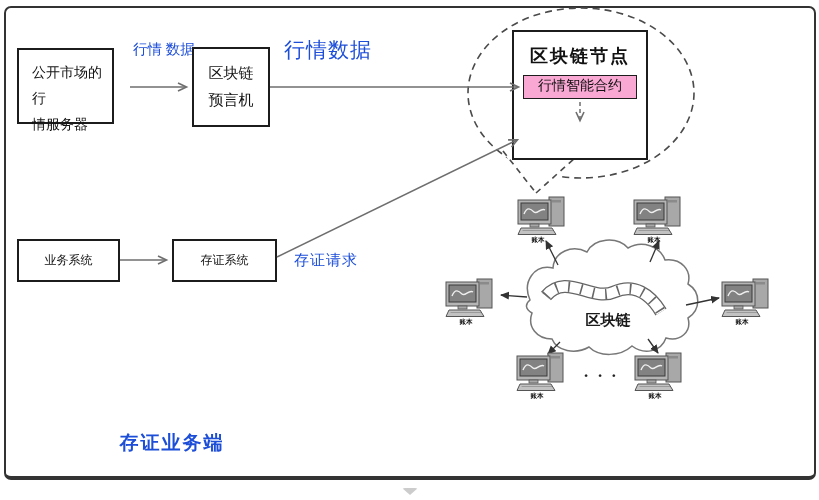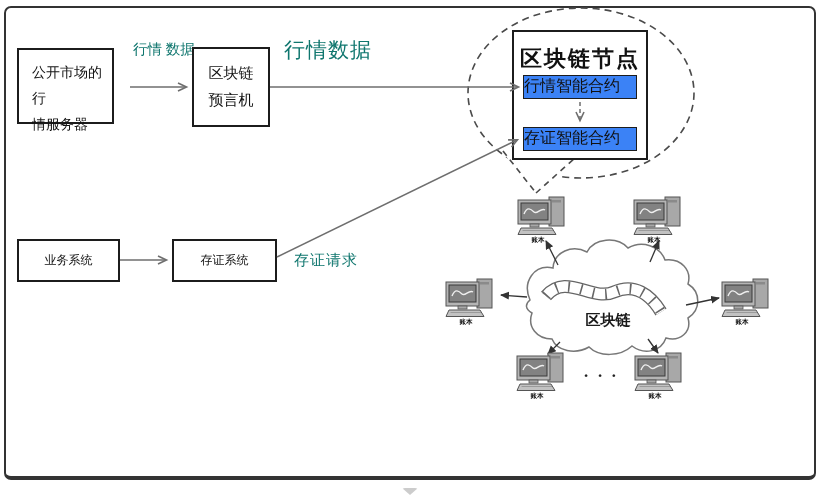--- a/index.html
+++ b/index.html
@@ -4,34 +4,34 @@
 <style>
   html,body{margin:0;padding:0;background:#fff;}
   .stage{position:relative;width:819px;height:500px;background:#fff;overflow:hidden;
          font-family:"Liberation Serif",serif;}
   .frame{position:absolute;left:4px;top:6px;width:808px;height:468px;
          border:2px solid #333;border-bottom-width:4px;border-radius:7px;background:#fff;z-index:0;}
   svg.layer{position:absolute;left:0;top:0;z-index:1;pointer-events:none;}
   svg.fg{z-index:3;}
   .box{position:absolute;border:2px solid #1c1c1c;background:#fff;box-sizing:border-box;
        color:#111;z-index:2;}
-  .lbl{position:absolute;color:#0f766e;white-space:nowrap;z-index:2;}
+  .lbl{position:absolute;color:#1d4ed8;white-space:nowrap;z-index:2;}
   .box .ln{display:block;}
   .market{left:17px;top:48px;width:97px;height:76px;padding:10px 0 0 13px;font-size:14px;line-height:26px;}
   .oracle{left:192px;top:47px;width:78px;height:80px;text-align:center;padding-top:11px;font-size:15px;line-height:27px;}
   .stacked{left:133px;top:35px;width:52px;text-align:center;font-size:14.5px;line-height:29px;}
   .quotedata{left:284px;top:36px;font-size:21px;letter-spacing:1px;}
   .business{left:17px;top:239px;width:103px;height:43px;text-align:center;font-size:12px;line-height:38px;}
   .evidence{left:172px;top:239px;width:105px;height:43px;text-align:center;font-size:12px;line-height:38px;}
   .evreq{left:294px;top:251px;font-size:15px;letter-spacing:1px;}
   .nodebox{left:512px;top:30px;width:136px;height:130px;}
-  .nodetitle{position:absolute;left:0;top:12px;width:100%;text-align:center;font-size:22px;
+  .nodetitle{position:absolute;left:0;top:12px;width:100%;text-align:center;font-size:18px;
              font-weight:600;letter-spacing:2px;color:#111;}
   .contract{position:absolute;left:9px;width:114px;height:24px;border:1.5px solid #1c1c1c;
-            box-sizing:border-box;text-align:left;font-size:16px;line-height:20px;background:#3b82f6;color:#111;}
+            box-sizing:border-box;text-align:center;font-size:14px;line-height:20px;background:#f9a8d4;color:#111;}
   .contract.c1{top:43px;}
   .contract.c2{top:95px;}
   .caption{font-size:19px;font-weight:bold;letter-spacing:2px;text-align:center;}
   .capL{left:92px;top:430px;width:160px;}
   .capR{left:468px;top:430px;width:165px;}
   .chevron{position:absolute;left:402px;top:488px;width:0;height:0;z-index:2;
            border-left:8px solid transparent;border-right:8px solid transparent;
            border-top:7px solid #ccc;border-radius:3px;}
 </style>
 </head>
@@ -136,27 +136,27 @@
   <div class="box oracle">
     <span class="ln">区块链</span>
     <span class="ln">预言机</span>
   </div>
 
   <div class="lbl quotedata">行情数据</div>
 
   <div class="box nodebox">
     <div class="nodetitle">区块链节点</div>
     <div class="contract c1">行情智能合约</div>
-    <div class="contract c2">存证智能合约</div>
   </div>
 
   <div class="box business">业务系统</div>
   <div class="box evidence">存证系统</div>
   <div class="lbl evreq">存证请求</div>
 
+  <div class="lbl caption capL">存证业务端</div>
 
   <div class="chevron"></div>
 
   <svg class="layer fg" width="819" height="500" viewBox="0 0 819 500">
     <defs>
       <marker id="vopen" markerUnits="userSpaceOnUse" markerWidth="12" markerHeight="12" refX="9.5" refY="5.5" orient="auto">
         <path d="M1.5,1.5 L10,5.5 L1.5,9.5" fill="none" stroke="#6e6e6e" stroke-width="1.6"></path>
       </marker>
     </defs>
     <g stroke="#6e6e6e" stroke-width="1.5" fill="none">

